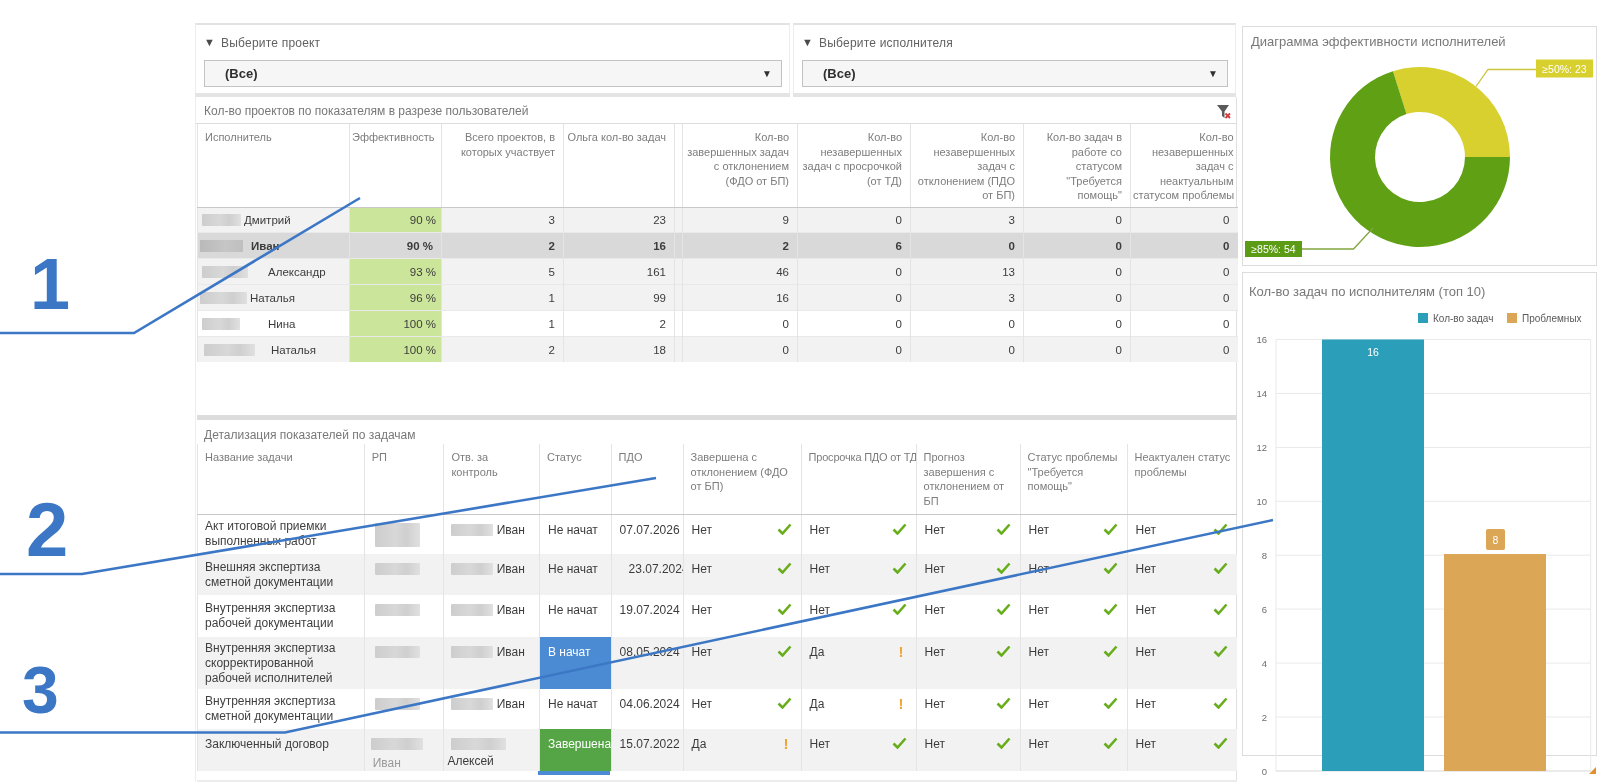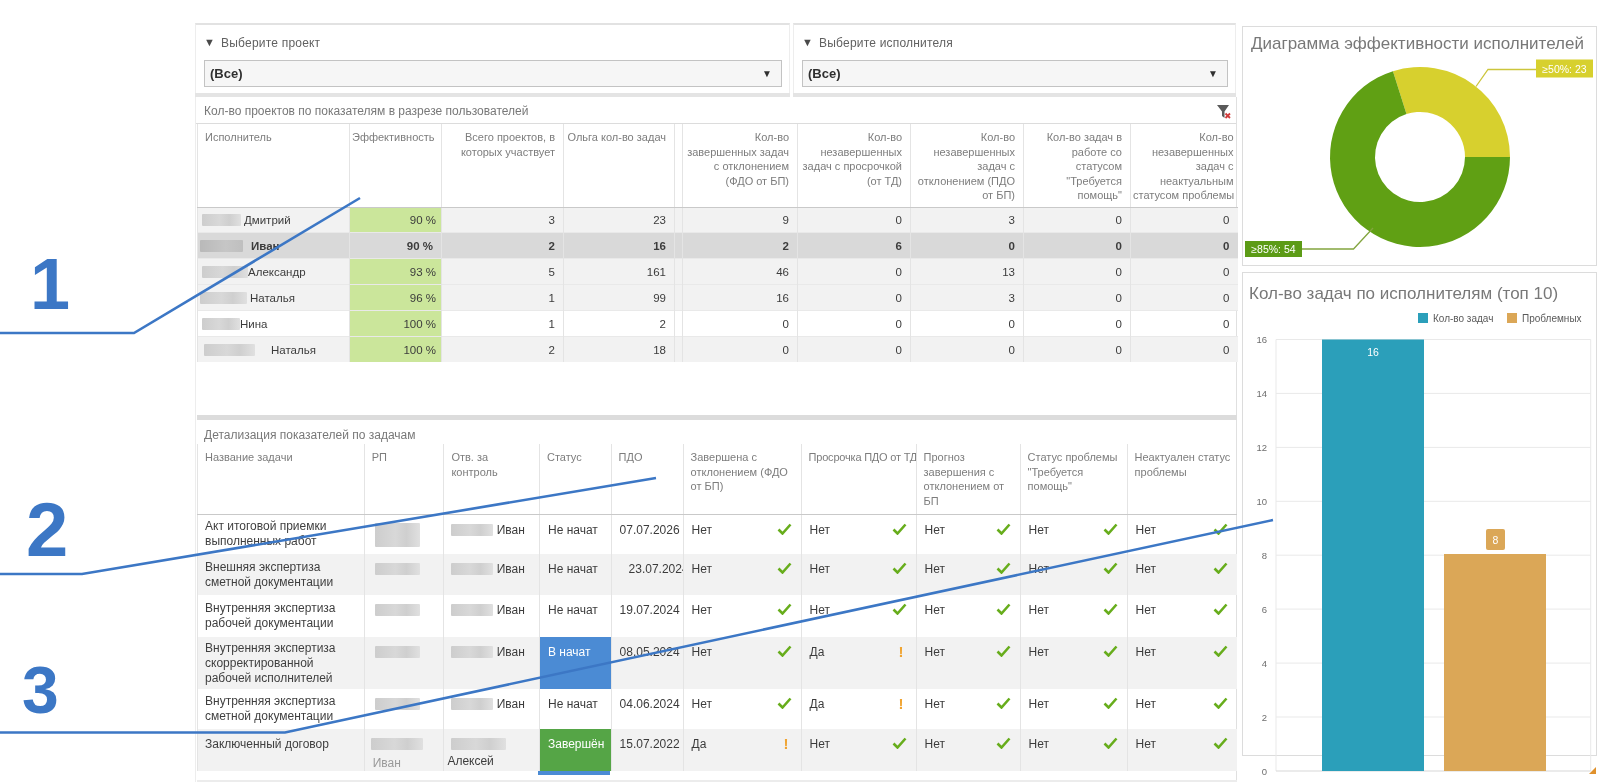--- a/index.html
+++ b/index.html
@@ -4,21 +4,21 @@
 *{box-sizing:border-box;margin:0;padding:0}
 html,body{width:1618px;height:782px;overflow:hidden;background:#fff;
   font-family:"Liberation Sans",sans-serif;position:relative}
 .abs{position:absolute}
 
 .fpanel{position:absolute;top:23px;height:70px;background:#fff;
   border-top:2px solid #e2e2e2;border-left:1px solid #ededed;border-right:1px solid #ededed}
 .flabel{position:absolute;left:8px;top:11px;font-size:12px;color:#616161;letter-spacing:.2px}
 .flabel .car{font-size:11px;color:#4a4a4a;margin-right:6px;vertical-align:1px}
 .fselect{position:absolute;left:8px;top:35px;height:27px;background:#f6f6f6;
-  border:1px solid #c3c3c3;font-size:13px;font-weight:bold;color:#2f2f2f;line-height:25px;padding-left:5px}
+  border:1px solid #c3c3c3;font-size:13px;font-weight:bold;color:#2f2f2f;line-height:25px;padding-left:20px}
 .fselect .car{position:absolute;right:9px;top:0;font-size:10px;color:#2f2f2f}
 .divider{position:absolute;height:4px;background:#e4e4e4}
 
 #main{position:absolute;left:195px;top:97px;width:1042px;height:685px;background:#fff;
   border-left:1px solid #ededed;border-right:1px solid #e0e0e0}
 .ttitle{position:absolute;left:8px;font-size:12px;color:#787878}
 table{border-collapse:collapse;table-layout:fixed;position:absolute;left:1px}
 td,th{overflow:hidden;white-space:normal}
 th{font-size:11px;font-weight:normal;color:#7d7d7d;text-align:right;
   vertical-align:top;padding:6px 8px 0 2px;line-height:14.5px;
@@ -34,21 +34,21 @@
   background:linear-gradient(90deg,#cdcdcd 0%,#d8d8d8 45%,#cfcfcf 70%,#e0e0e0 100%)}
 tr.hl .blur{background:linear-gradient(90deg,#b9b9b9,#c6c6c6 60%,#bfbfbf)}
 
 #t2 td{vertical-align:top;padding-top:8px;line-height:15px}
 #t2 td.task{padding:0 2px 0 7px;color:#3f3f3f;vertical-align:middle}
 .chk{display:inline-block;float:right;margin-right:9px}
 .exc{float:right;margin-right:12px;color:#f0a431;font-weight:bold;font-size:15px;line-height:14px}
 .st{color:#fff;padding-left:8px}
 
 .card{position:absolute;left:1242px;width:355px;background:#fff;border:1px solid #dcdcdc}
-.ctitle{position:absolute;left:8px;top:7px;font-size:17px;color:#787878}
+.ctitle{position:absolute;left:8px;top:7px;font-size:13px;color:#787878}
 
 #overlay{position:absolute;left:0;top:0;z-index:50}
 </style></head>
 <body>
 
 <div class="fpanel" style="left:195px;width:595px">
   <div class="flabel"><span class="car">▼</span>Выберите проект</div>
   <div class="fselect" style="width:578px">(Все)<span class="car">▼</span></div>
 </div>
 
@@ -111,21 +111,21 @@
           <td class="n">2</td>
           <td class="n">16</td>
           <td></td>
   <td class="n">2</td>
           <td class="n">6</td>
           <td class="n">0</td>
           <td class="n">0</td>
           <td class="n">0</td>
 </tr>
 <tr class="alt" style="height:25.9px">
-  <td><i class="blur" style="width:46px;margin-left:4px"></i><span style="margin-left:0">Александр</span></td>
+  <td><i class="blur" style="width:46px;margin-left:4px"></i><span style="margin-left:20px">Александр</span></td>
   <td class="n" style="background:#cbe69b;padding-right:5px">93&nbsp;%</td>
           <td class="n">5</td>
           <td class="n">161</td>
           <td></td>
   <td class="n">46</td>
           <td class="n">0</td>
           <td class="n">13</td>
           <td class="n">0</td>
           <td class="n">0</td>
 </tr>
@@ -135,21 +135,21 @@
           <td class="n">1</td>
           <td class="n">99</td>
           <td></td>
   <td class="n">16</td>
           <td class="n">0</td>
           <td class="n">3</td>
           <td class="n">0</td>
           <td class="n">0</td>
 </tr>
 <tr style="height:25.9px">
-  <td><i class="blur" style="width:38px;margin-left:4px"></i><span style="margin-left:0">Нина</span></td>
+  <td><i class="blur" style="width:38px;margin-left:4px"></i><span style="margin-left:28px">Нина</span></td>
   <td class="n" style="background:#cbe69b;padding-right:5px">100&nbsp;%</td>
           <td class="n">1</td>
           <td class="n">2</td>
           <td></td>
   <td class="n">0</td>
           <td class="n">0</td>
           <td class="n">0</td>
           <td class="n">0</td>
           <td class="n">0</td>
 </tr>
@@ -300,21 +300,21 @@
                 <path d="M1.5 6.5 L5.5 10.5 L13.5 1.5" stroke="#67ad1c" stroke-width="2.6" fill="none"></path>
               </svg></span></td>
   <td style="padding-left:8px">Нет<span class="chk"><svg width="15" height="12" viewBox="0 0 15 12">
                 <path d="M1.5 6.5 L5.5 10.5 L13.5 1.5" stroke="#67ad1c" stroke-width="2.6" fill="none"></path>
               </svg></span></td>
 </tr>
 <tr class="alt" style="height:41.5px">
   <td class="task" style="vertical-align:top;padding-top:8px">Заключенный договор</td>
   <td><i class="blur" style="width:52px;margin-left:6px"></i><div style="color:#9a9a9a;margin-left:8px;margin-top:4px">Иван</div></td>
   <td><i class="blur" style="width:55px;margin-left:7px"></i><div style="margin-left:3px;margin-top:2px">Алексей</div></td>
-  <td class="st" style="background:#55a546">Завершён</td>
+  <td class="st" style="background:#55a546">Завершена</td>
   <td style="padding-left:8px">15.07.2022</td>
   <td style="padding-left:8px">Да<span class="exc">!</span></td>
   <td style="padding-left:8px">Нет<span class="chk"><svg width="15" height="12" viewBox="0 0 15 12">
                 <path d="M1.5 6.5 L5.5 10.5 L13.5 1.5" stroke="#67ad1c" stroke-width="2.6" fill="none"></path>
               </svg></span></td>
   <td style="padding-left:8px">Нет<span class="chk"><svg width="15" height="12" viewBox="0 0 15 12">
                 <path d="M1.5 6.5 L5.5 10.5 L13.5 1.5" stroke="#67ad1c" stroke-width="2.6" fill="none"></path>
               </svg></span></td>
   <td style="padding-left:8px">Нет<span class="chk"><svg width="15" height="12" viewBox="0 0 15 12">
                 <path d="M1.5 6.5 L5.5 10.5 L13.5 1.5" stroke="#67ad1c" stroke-width="2.6" fill="none"></path>

